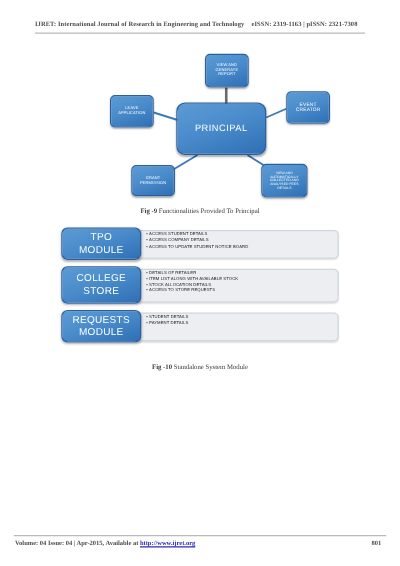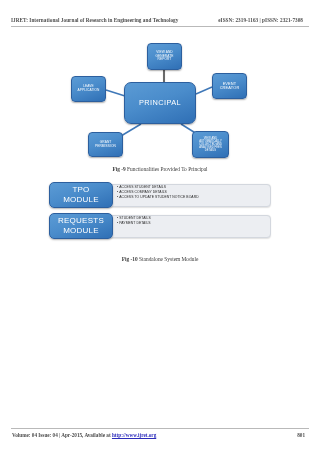--- a/index.html
+++ b/index.html
@@ -14,21 +14,21 @@
     overflow: hidden;
     position: relative;
   }
 
   
   .page {
     position: relative;
     width: 320px;
     height: 453px;
     box-sizing: border-box;
-    padding: 0 11px;
+    padding: 0 28px;
   }
   .runhead {
     display: flex;
     justify-content: space-between;
     align-items: baseline;
     font-size: 5.2px;
     font-weight: bold;
     color: #4c4c4c;
     letter-spacing: 0.06px;
     padding-top: 17px;
@@ -267,20 +267,35 @@
           <div>MODULE</div>
         </div>
       </div>
       <div class="mod-bullets">
         <div class="bullet">ACCESS STUDENT DETAILS</div>
         <div class="bullet">ACCESS COMPANY DETAILS</div>
         <div class="bullet">ACCESS TO UPDATE STUDENT NOTICE BOARD</div>
       </div>
     </div>
 
+    <div class="modrow" style="min-height:30px;">
+      <div class="mod-desc"></div>
+      <div class="mod-label">
+        <div>
+          <div>COLLEGE</div>
+          <div>STORE</div>
+        </div>
+      </div>
+      <div class="mod-bullets">
+        <div class="bullet">DETAILS OF RETAILER</div>
+        <div class="bullet">ITEM LIST ALONG WITH AVAILABLE STOCK</div>
+        <div class="bullet">STOCK ALLOCATION DETAILS</div>
+        <div class="bullet">ACCESS TO STORE REQUESTS</div>
+      </div>
+    </div>
 
     <div class="modrow">
       <div class="mod-desc"></div>
       <div class="mod-label">
         <div>
           <div>REQUESTS</div>
           <div>MODULE</div>
         </div>
       </div>
       <div class="mod-bullets">

